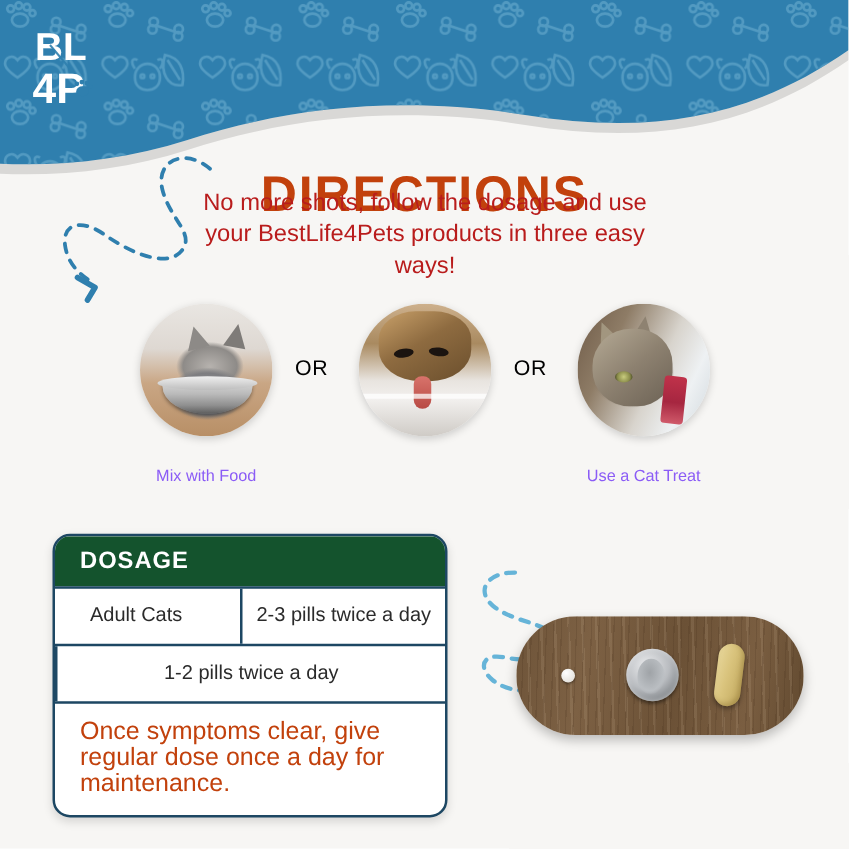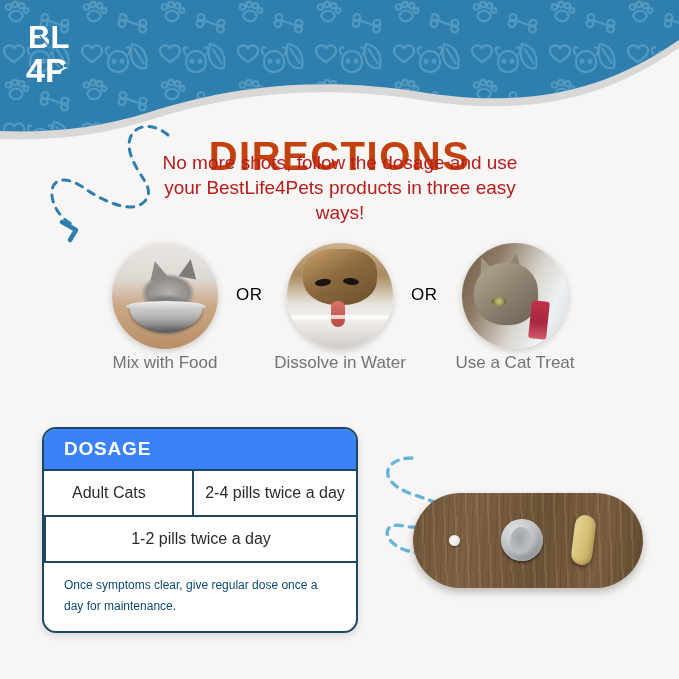--- a/index.html
+++ b/index.html
@@ -86,23 +86,23 @@
   .m3 { left: 445px; }
   .circ {
     width: 106px; height: 106px;
     border-radius: 50%;
     margin: 0 auto;
     box-shadow: 0 2px 7px rgba(0,0,0,0.18);
     overflow: hidden;
     position: relative;
   }
   .method-label {
-    margin-top: 4px;
-    font-size: 17px;
-    color: #737373;
+    margin-top: 24px;
+    font-size: 13px;
+    color: #8b5cf6;
     white-space: nowrap;
   }
   .or {
     position: absolute;
     top: 42px;
     font-size: 17px;
     font-weight: normal;
     color: #000000;
     letter-spacing: 0.5px;
   }
@@ -176,41 +176,41 @@
     position: absolute;
     left: 42px; top: 427px;
     width: 312px;
     border: 2px solid #1d4763;
     border-radius: 14px;
     background: #ffffff;
     overflow: hidden;
     box-shadow: 0 3px 8px rgba(0,0,0,0.13);
   }
   .dosage-head {
-    background: #3b82f6;
+    background: #14532d;
     color: #ffffff;
     font-size: 19px;
     font-weight: bold;
     letter-spacing: 0.8px;
     padding: 9px 0 9px 20px;
   }
   .d-row { display: flex; border-top: 2px solid #1d4763; }
   .d-cell {
     padding: 13px 0;
     font-size: 16px;
     color: #2b2b2b;
   }
   .d-cell.left  { width: 120px; padding-left: 28px; }
   .d-cell.right { flex: 1; text-align: center; border-left: 2px solid #1d4763; }
   .d-note {
     border-top: 2px solid #1d4763;
     padding: 12px 20px 14px 20px;
-    font-size: 12px;
+    font-size: 20px;
     line-height: 21px;
-    color: #0c4a6e;
+    color: #c2410c;
   }
 
   
   .pills-caption {
     position: absolute;
     left: 412px; top: 448px;
     font-size: 17px;
     font-style: italic;
     color: #2e3338;
     white-space: nowrap;
@@ -355,21 +355,20 @@
     <div class="method m2">
       <div class="circ">
         <div class="cat2">
           <div class="face2"></div>
             <div class="eyeL"></div>
             <div class="eyeR"></div>
           <div class="tongue"></div>
             <div class="waterline"></div>
         </div>
       </div>
-      <div class="method-label">Dissolve in Water</div>
     </div>
 
     <div class="or or2">OR</div>
 
     <div class="method m3">
       <div class="circ">
         <div class="cat3">
           <div class="ear3a"></div>
             <div class="ear3b"></div>
           <div class="head3"></div>
@@ -379,21 +378,21 @@
       </div>
       <div class="method-label">Use a Cat Treat</div>
     </div>
   </div>
 
   <div class="dosage-card">
     <div class="dosage-head">DOSAGE</div>
 
     <div class="d-row">
       <div class="d-cell left">Adult Cats</div>
-      <div class="d-cell right">2-4 pills twice a day</div>
+      <div class="d-cell right">2-3 pills twice a day</div>
     </div>
 
     <div class="d-row">
       <div class="d-cell right">1-2 pills twice a day</div>
     </div>
 
     <div class="d-note">Once symptoms clear, give regular dose once a day for maintenance.</div>
   </div>
 
 

